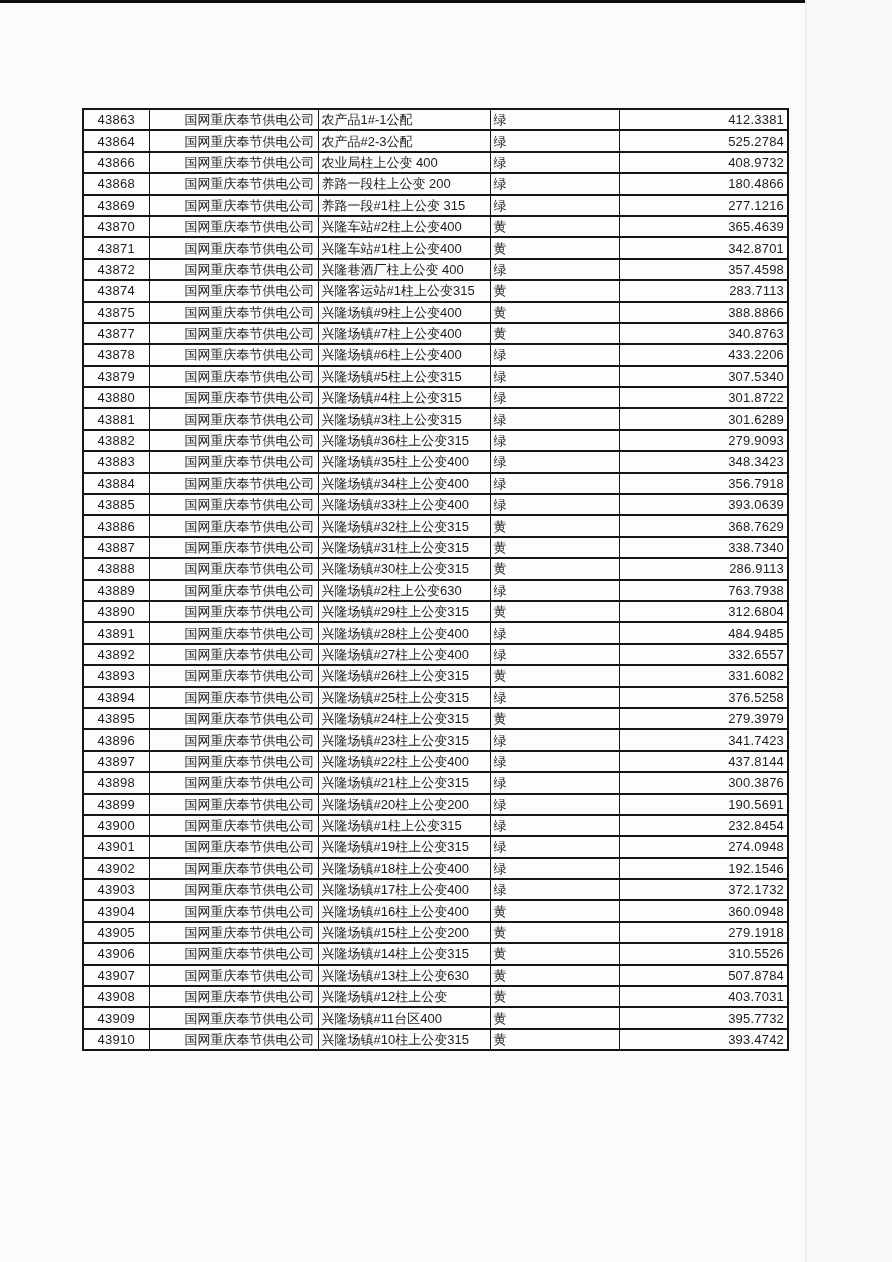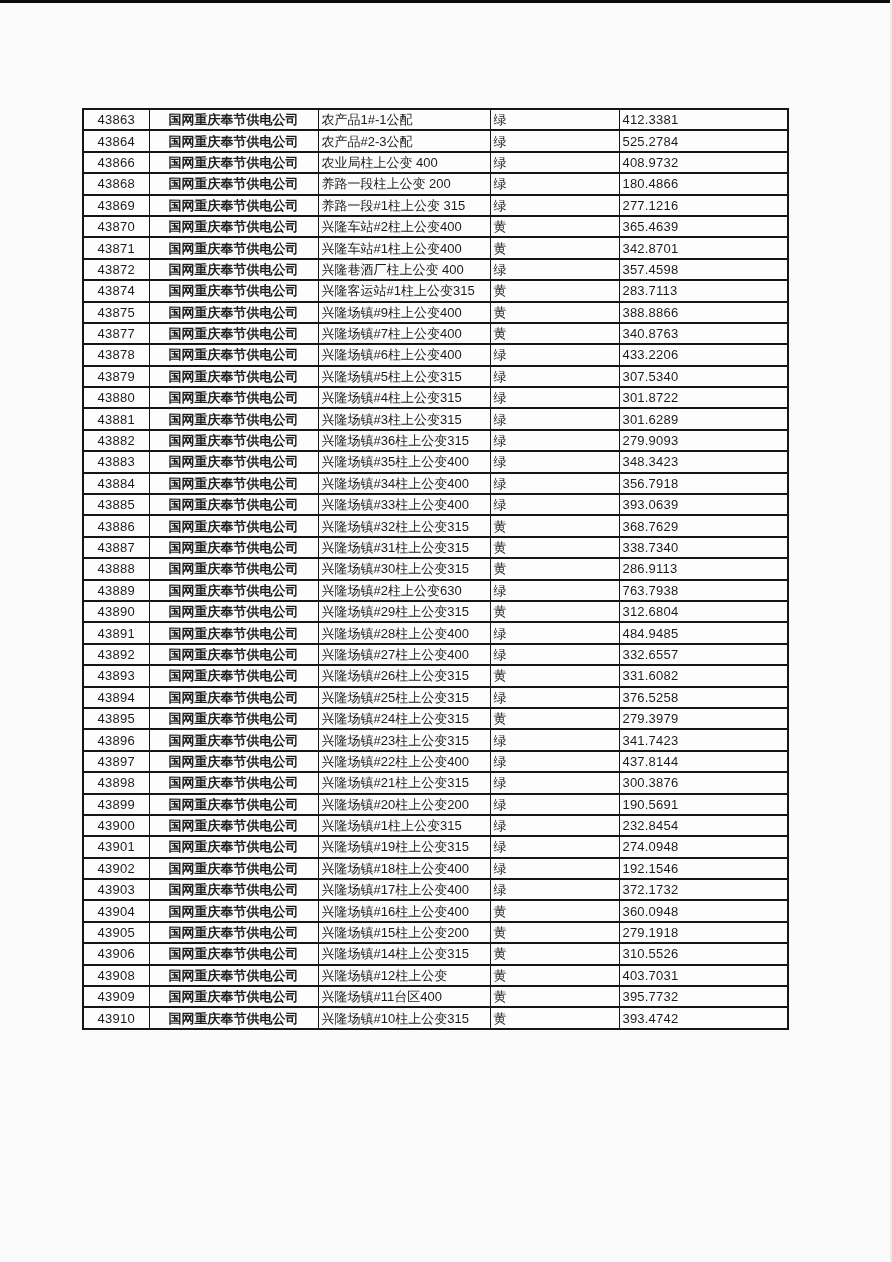--- a/index.html
+++ b/index.html
@@ -6,21 +6,21 @@
     margin: 0;
     padding: 0;
     width: 892px;
     height: 1262px;
     background: #fafafa;
     font-family: "Liberation Sans", "DejaVu Sans", sans-serif;
     overflow: hidden;
   }
   .page {
     position: relative;
-    width: 892px;
+    width: 807px;
     height: 1262px;
     background: #fbfbfb;
   }
   .top-bar {
     position: absolute;
     top: 0; left: 0;
     width: 100%; height: 3px;
     background: #0d0d0d;
   }
   .right-edge {
@@ -47,24 +47,24 @@
     padding: 0 3px;
     font-size: 13px;
     color: #1b1b1b;
     line-height: 1;
     white-space: nowrap;
     overflow: hidden;
     vertical-align: middle;
     background: #fdfdfd;
   }
   td.c-id    { text-align: center; font-size: 13.5px; letter-spacing: 0.3px; }
-  td.c-company { text-align: center; padding-left: 5px; font-weight: bold; }
+  td.c-company { text-align: right; padding-left: 5px; }
   td.c-device  { text-align: left; padding-left: 5px; }
   td.c-status  { text-align: left; padding-left: 5px; }
-  td.c-value   { text-align: left; font-size: 13.5px; letter-spacing: 0.2px; }
+  td.c-value   { text-align: right; font-size: 13.5px; letter-spacing: 0.2px; }
 </style>
 </head>
 <body>
 
 <div class="page">
   <div class="top-bar"></div>
   <div class="right-edge"></div>
 
   <table class="data-table">
     <colgroup>
@@ -392,20 +392,27 @@
     </tr>
 
     <tr>
       <td class="c-id">43906</td>
       <td class="c-company">国网重庆奉节供电公司</td>
       <td class="c-device">兴隆场镇#14柱上公变315</td>
       <td class="c-status">黄</td>
       <td class="c-value">310.5526</td>
     </tr>
 
+    <tr>
+      <td class="c-id">43907</td>
+      <td class="c-company">国网重庆奉节供电公司</td>
+      <td class="c-device">兴隆场镇#13柱上公变630</td>
+      <td class="c-status">黄</td>
+      <td class="c-value">507.8784</td>
+    </tr>
 
     <tr>
       <td class="c-id">43908</td>
       <td class="c-company">国网重庆奉节供电公司</td>
       <td class="c-device">兴隆场镇#12柱上公变</td>
       <td class="c-status">黄</td>
       <td class="c-value">403.7031</td>
     </tr>
 
     <tr>

